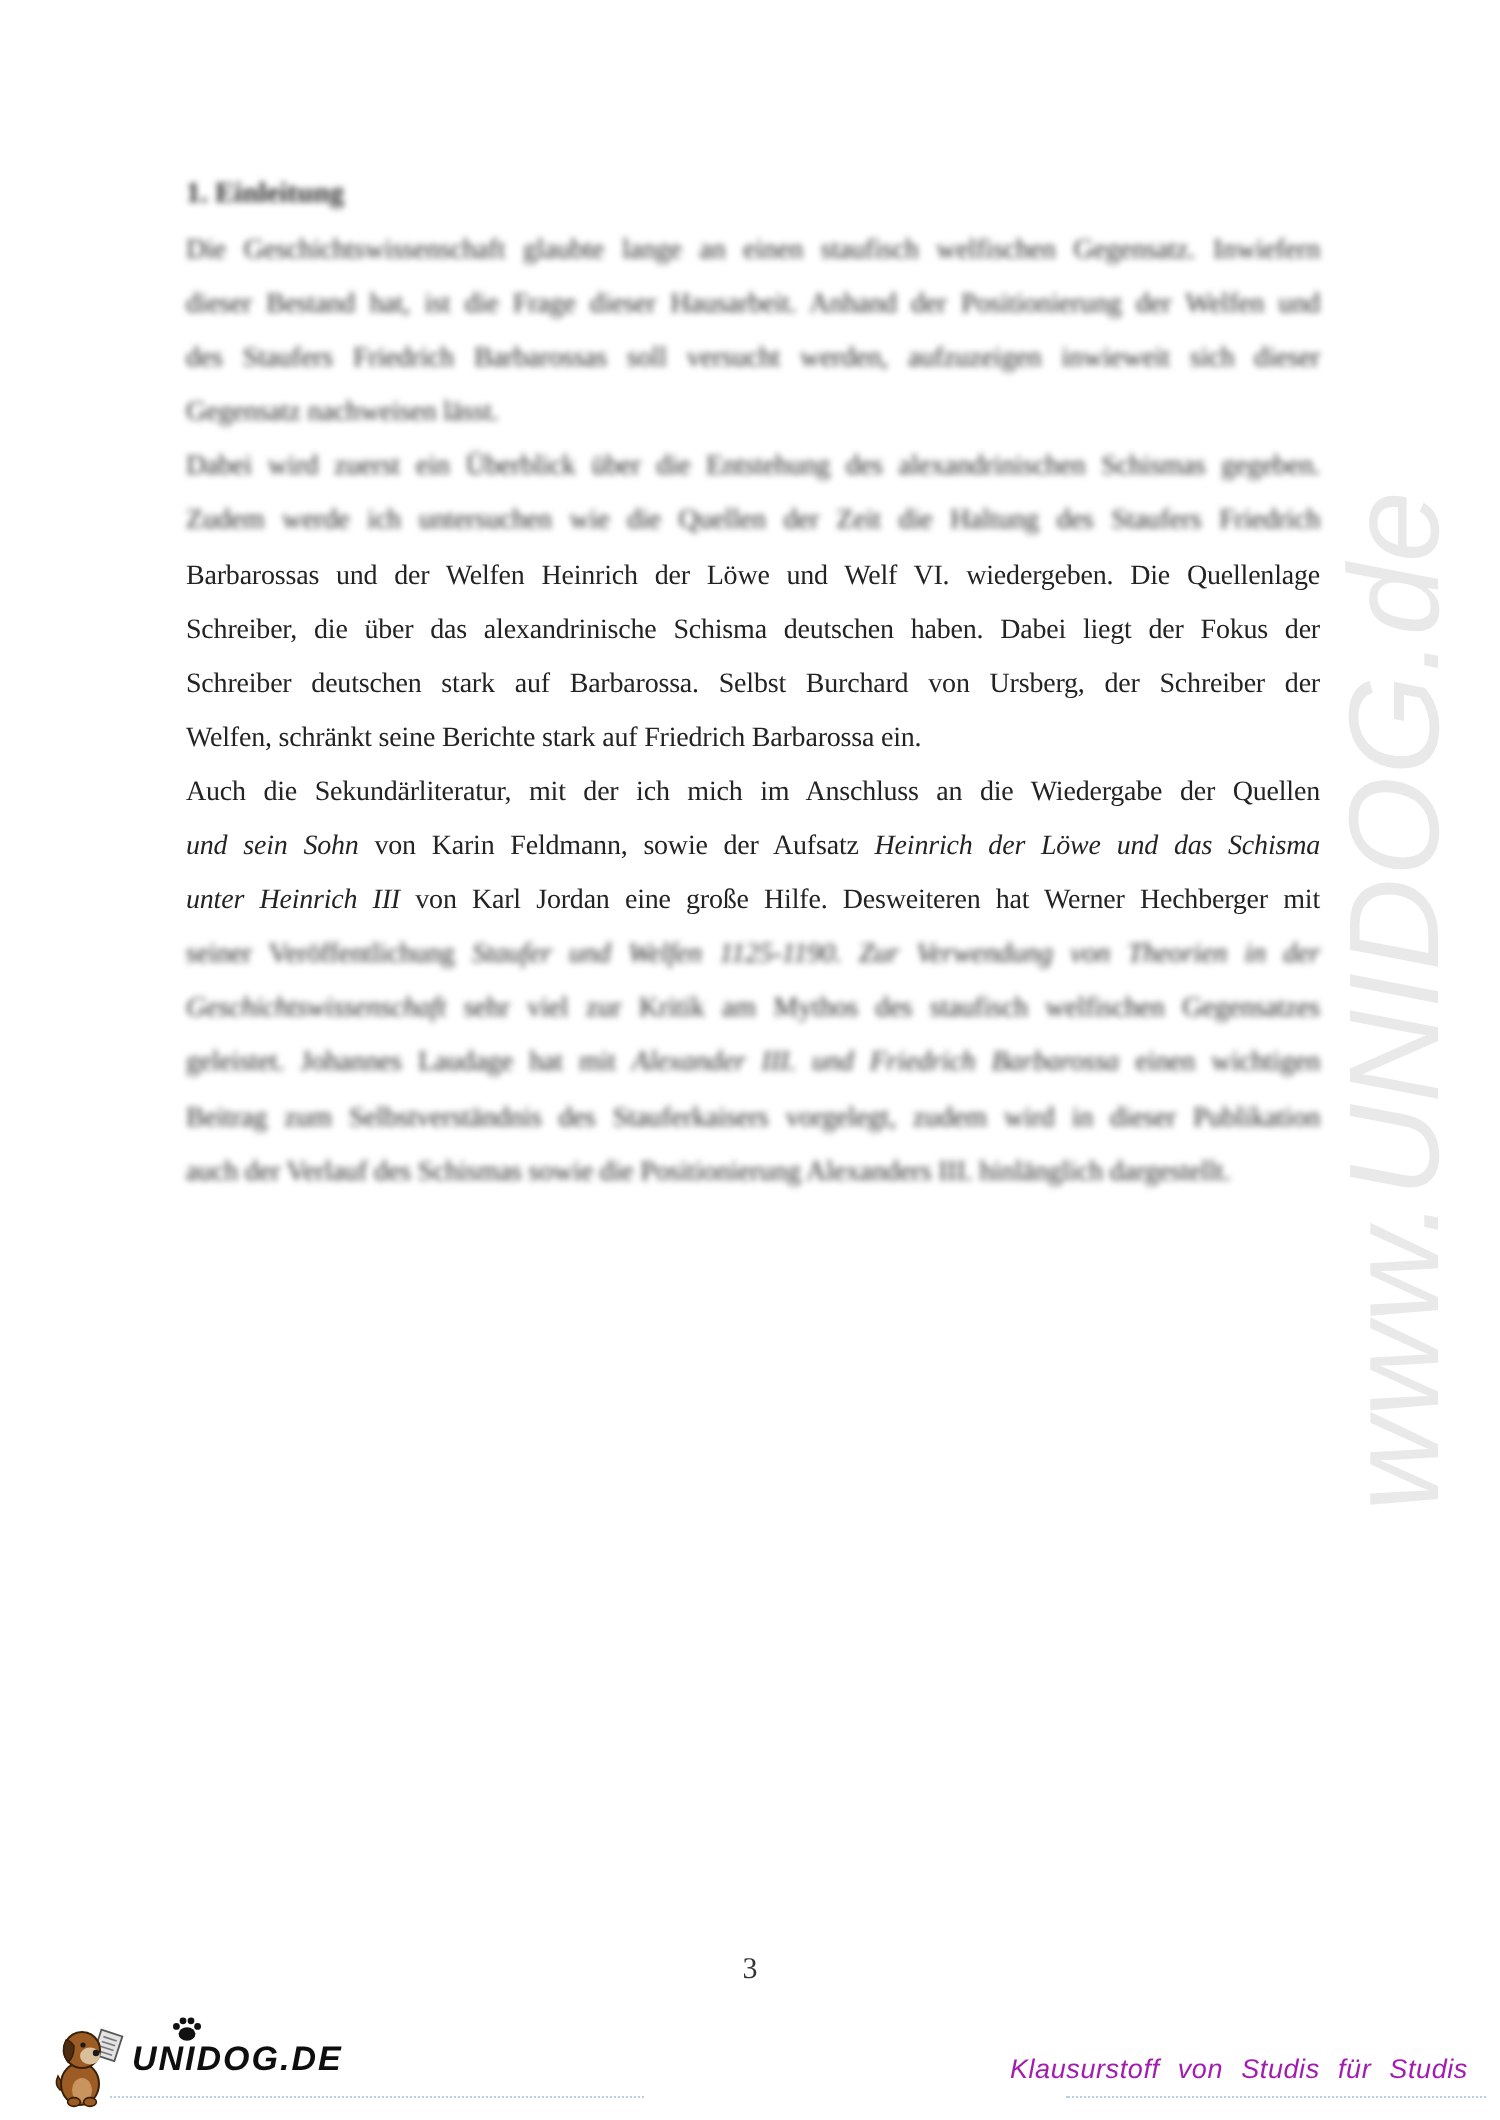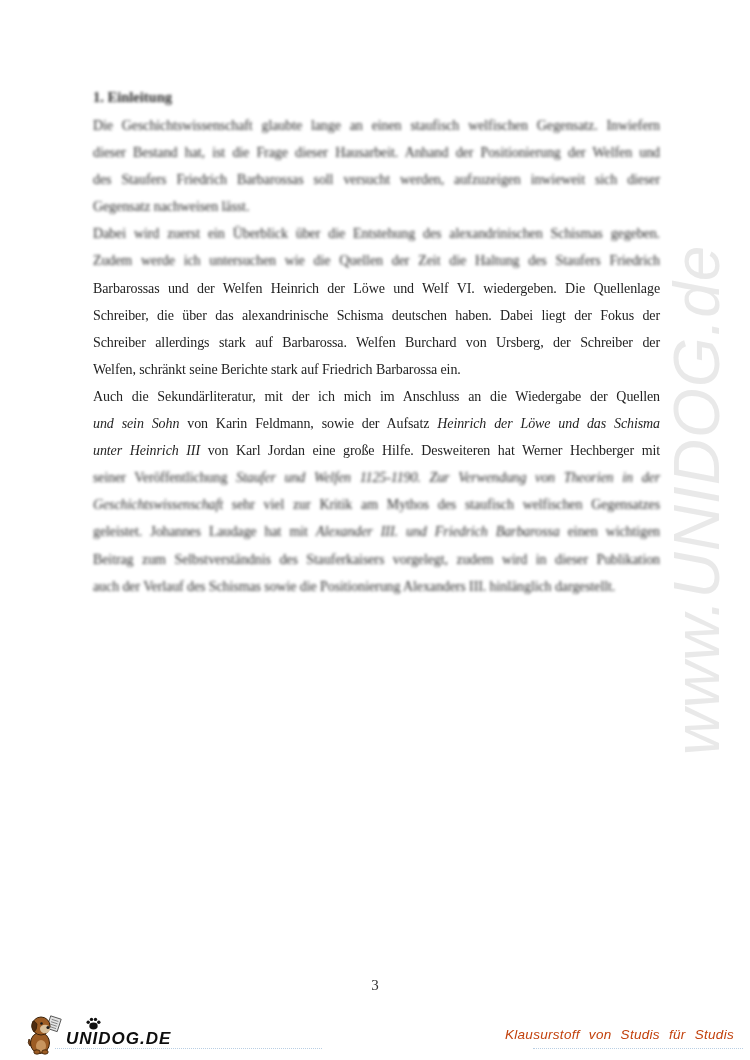--- a/index.html
+++ b/index.html
@@ -40,33 +40,33 @@
   }
 
   
   .pagenum{
     position:absolute;left:0;top:977px;width:750px;text-align:center;
     font-size:15px;color:#333;
   }
 
   
   .footer-logo{
-    position:absolute;left:26px;top:1011px;height:44px;display:flex;align-items:flex-end;
+    position:absolute;left:26px;top:1011px;height:44px;display:flex;align-items:center;
   }
   .dog{width:38px;height:42px;margin-right:2px;}
   .brand-wrap{position:relative;padding-bottom:6px;}
   .paw{position:absolute;left:20px;top:-12px;width:15px;height:13px;}
   .brand{
     font-family:"Liberation Sans",sans-serif;font-weight:bold;font-style:italic;
     font-size:17px;letter-spacing:1px;color:#0e0e0e;
   }
   .tagline{
     position:absolute;right:16px;top:1027px;
     font-family:"Liberation Sans",sans-serif;font-style:italic;
-    font-size:13.5px;color:#c2410c;word-spacing:5px;letter-spacing:0.3px;
+    font-size:13.5px;color:#a21caf;word-spacing:5px;letter-spacing:0.3px;
   }
   .footer-line{position:absolute;top:1048px;border-top:1px dotted #b9cfe4;height:0;}
   .footer-line.left{left:55px;width:267px;}
   .footer-line.right{left:533px;width:210px;}
 </style>
 </head>
 <body>
 
 <div class="page">
 
@@ -74,21 +74,21 @@
 
   <div class="textblock">
       <div class="line blur"><span class="inner"><span>Die Geschichtswissenschaft glaubte lange an einen staufisch welfischen Gegensatz. Inwiefern</span></span></div>
       <div class="line blur"><span class="inner"><span>dieser Bestand hat, ist die Frage dieser Hausarbeit. Anhand der Positionierung der Welfen und</span></span></div>
       <div class="line blur"><span class="inner"><span>des Staufers Friedrich Barbarossas soll versucht werden, aufzuzeigen inwieweit sich dieser</span></span></div>
       <div class="line blur lastline"><span class="inner"><span>Gegensatz nachweisen lässt.</span></span></div>
       <div class="line blur"><span class="inner"><span>Dabei wird zuerst ein Überblick über die Entstehung des alexandrinischen Schismas gegeben.</span></span></div>
       <div class="line blur"><span class="inner"><span>Zudem werde ich untersuchen wie die Quellen der Zeit die Haltung des Staufers Friedrich</span></span></div>
       <div class="line"><span class="inner"><span>Barbarossas und der Welfen Heinrich der Löwe und Welf VI. wiedergeben. Die Quellenlage</span></span></div>
       <div class="line"><span class="inner"><span>Schreiber, die über das alexandrinische Schisma deutschen haben. Dabei liegt der Fokus der</span></span></div>
-      <div class="line"><span class="inner"><span>Schreiber allerdings stark auf Barbarossa. Welfen Burchard von Ursberg, der Schreiber der</span></span></div>
+      <div class="line"><span class="inner"><span>Schreiber deutschen stark auf Barbarossa. Selbst Burchard von Ursberg, der Schreiber der</span></span></div>
       <div class="line lastline"><span class="inner"><span>Welfen, schränkt seine Berichte stark auf Friedrich Barbarossa ein.</span></span></div>
       <div class="line"><span class="inner"><span>Auch die Sekundärliteratur, mit der ich mich im Anschluss an die Wiedergabe der Quellen</span></span></div>
       <div class="line"><span class="inner"><i>und sein Sohn</i><span> von Karin Feldmann, sowie der Aufsatz </span><i>Heinrich der Löwe und das Schisma</i></span></div>
       <div class="line"><span class="inner"><i>unter Heinrich III</i><span> von Karl Jordan eine große Hilfe. Desweiteren hat Werner Hechberger mit</span></span></div>
       <div class="line blur"><span class="inner"><span>seiner Veröffentlichung </span><i>Staufer und Welfen 1125-1190. Zur Verwendung von Theorien in der</i></span></div>
       <div class="line blur"><span class="inner"><i>Geschichtswissenschaft</i><span> sehr viel zur Kritik am Mythos des staufisch welfischen Gegensatzes</span></span></div>
       <div class="line blur"><span class="inner"><span>geleistet. Johannes Laudage hat mit </span><i>Alexander III. und Friedrich Barbarossa</i><span> einen wichtigen</span></span></div>
       <div class="line blur"><span class="inner"><span>Beitrag zum Selbstverständnis des Stauferkaisers vorgelegt, zudem wird in dieser Publikation</span></span></div>
       <div class="line blur lastline"><span class="inner"><span>auch der Verlauf des Schismas sowie die Positionierung Alexanders III. hinlänglich dargestellt.</span></span></div>
     </div>

